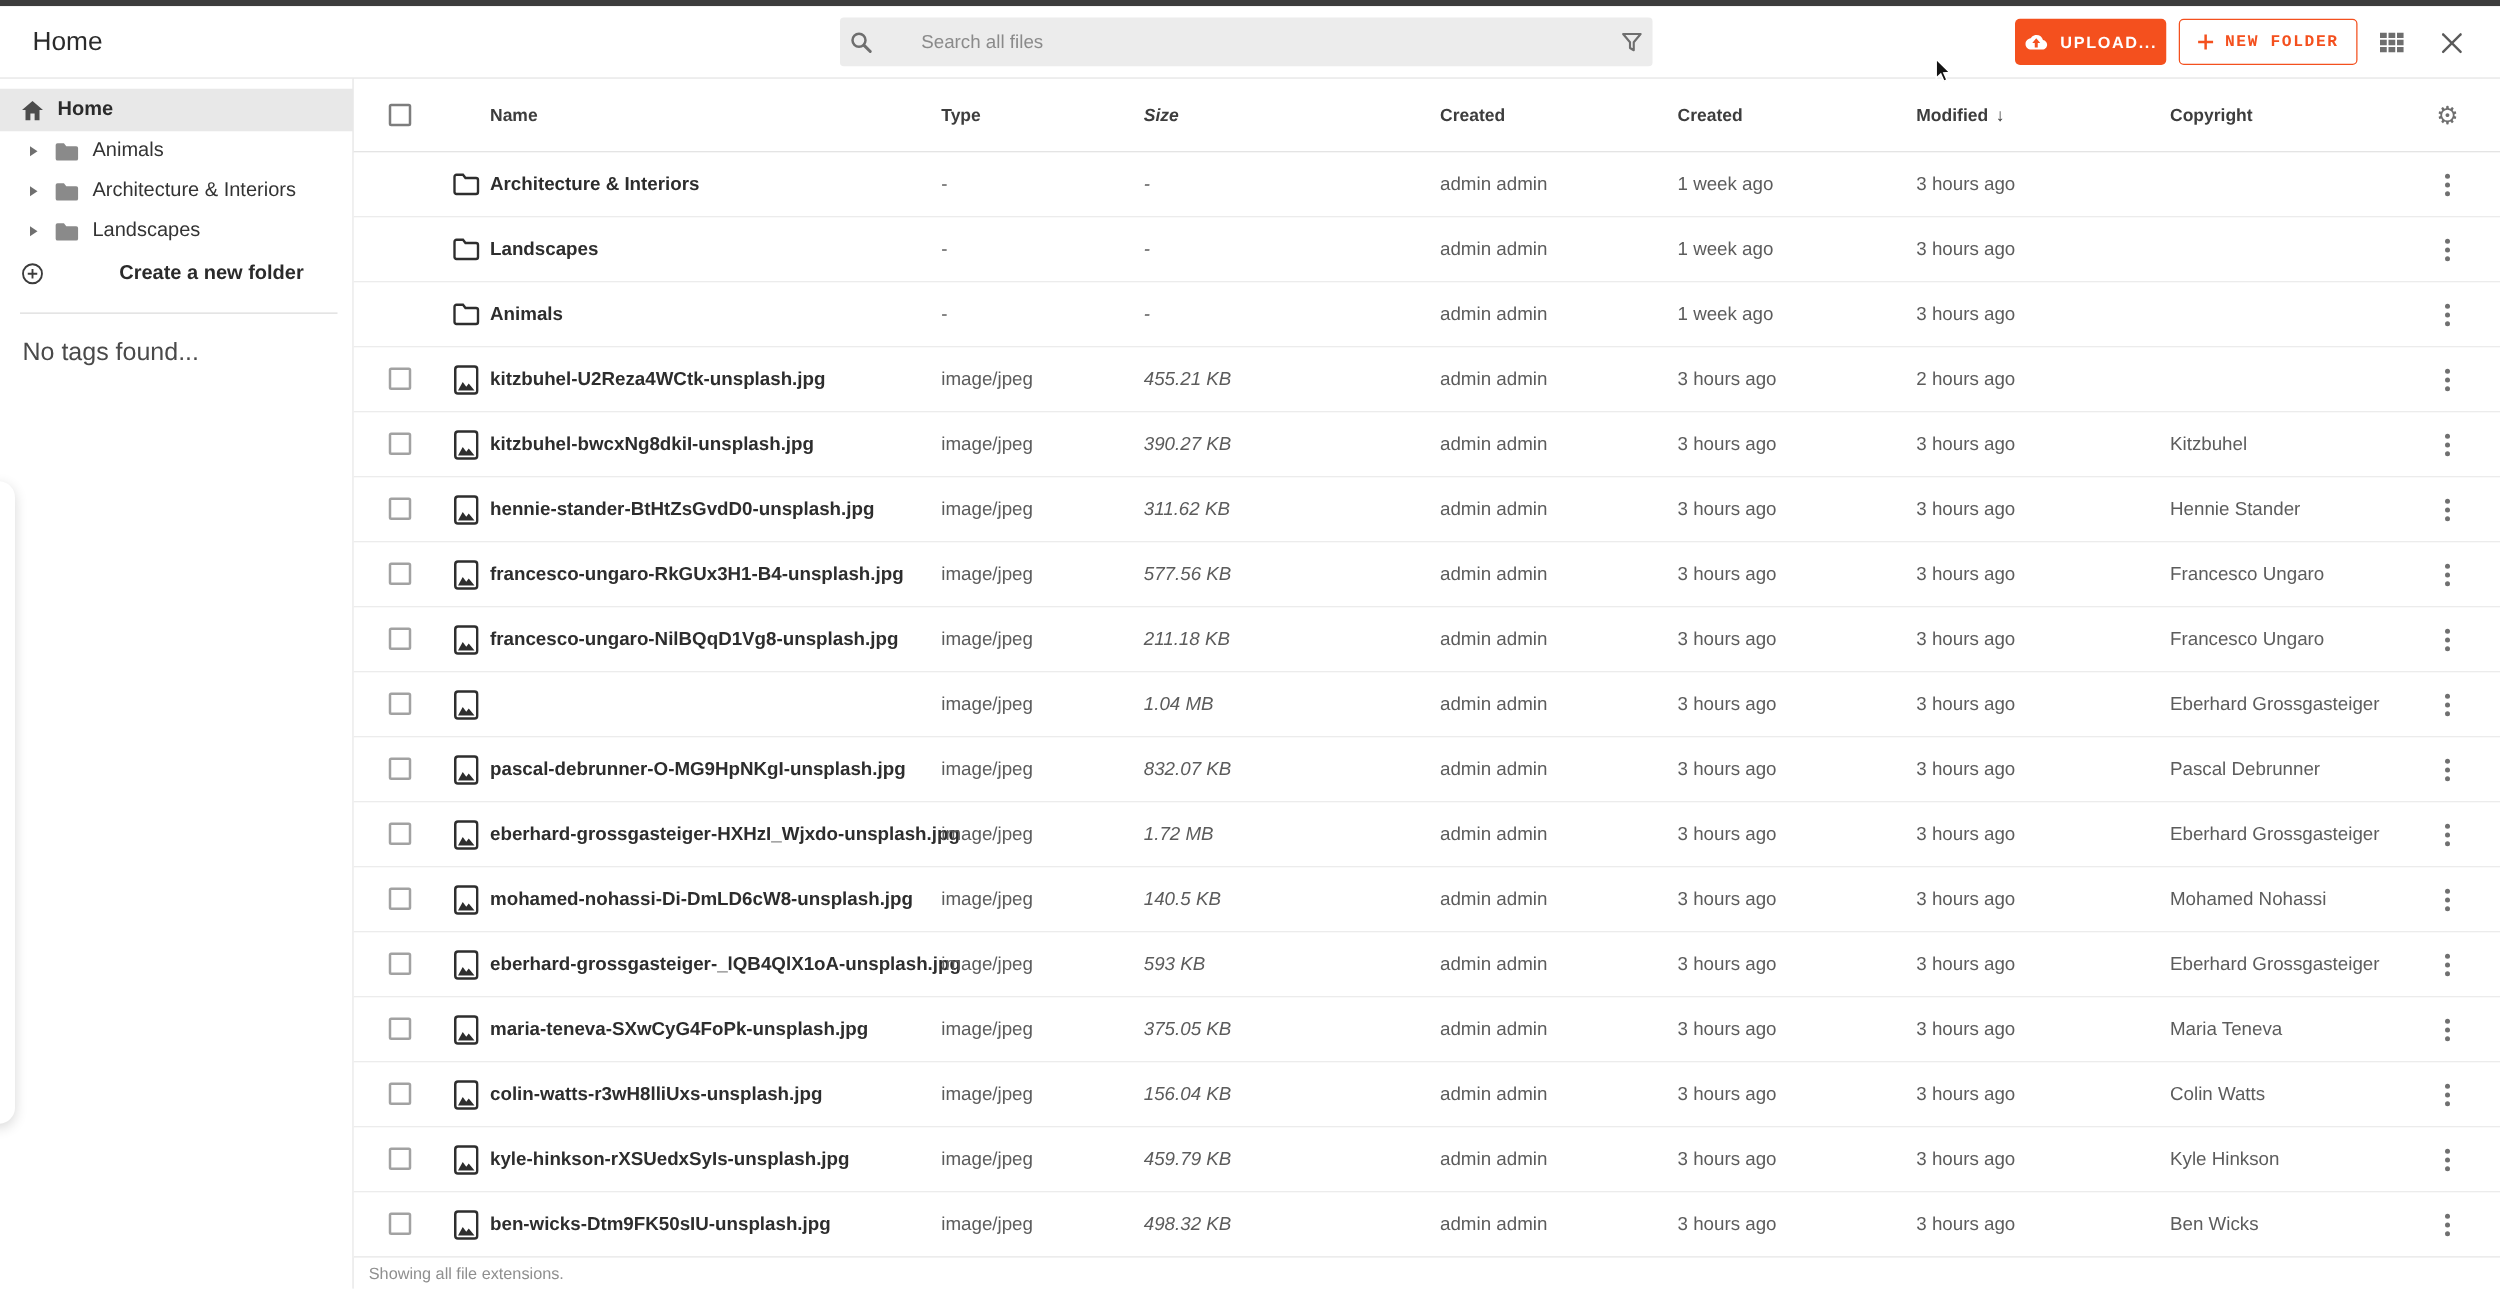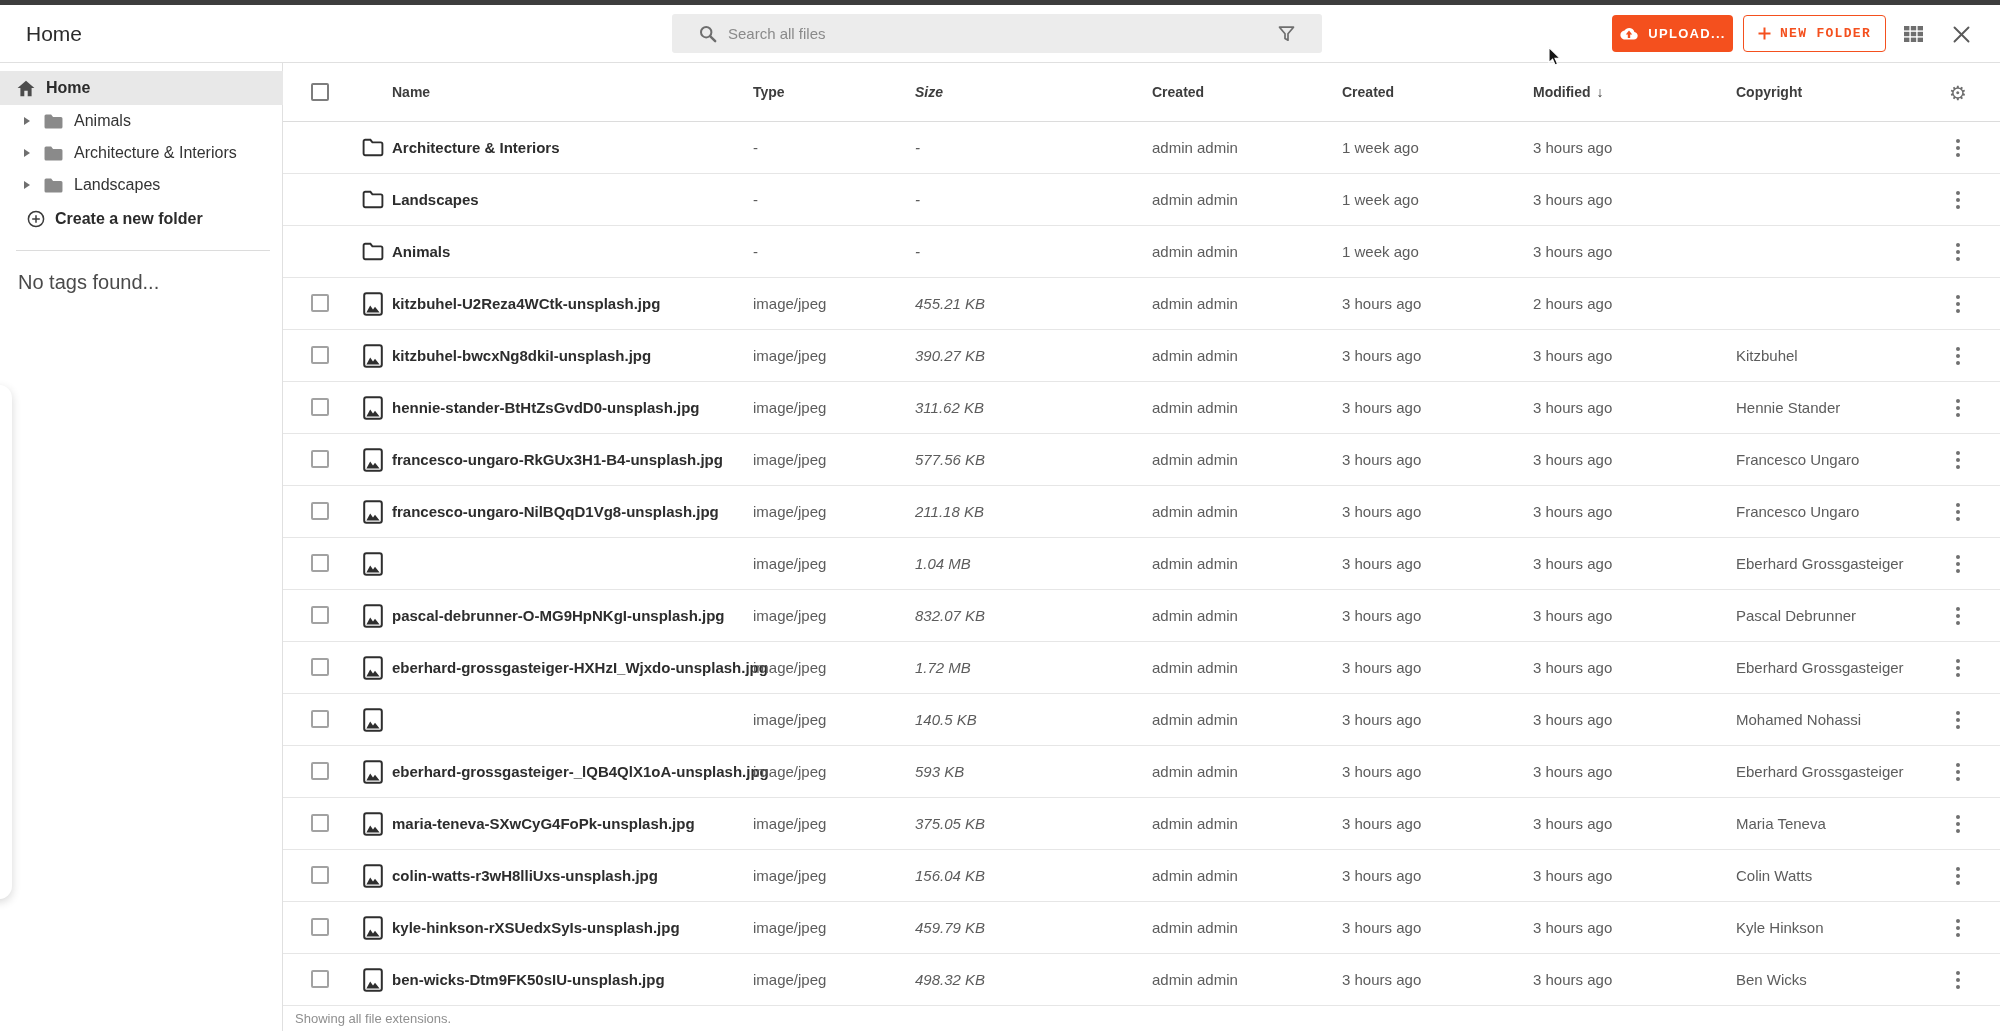--- a/index.html
+++ b/index.html
@@ -6,37 +6,37 @@
   html,body { width:2000px; height:1031px; }
   body {
     position:relative; overflow:hidden; background:#fff;
     font-family:"Liberation Sans","DejaVu Sans",sans-serif; color:#2d2d2d;
   }
   
   .topstrip { position:absolute; left:0; top:0; width:2000px; height:5px; background:#3d3d3d; }
   
   .toolbar { position:absolute; left:0; top:5px; width:2000px; height:58px; background:#fff; border-bottom:1px solid #e0e0e0; }
   .page-title { position:absolute; left:26px; top:0; height:58px; line-height:58px; font-size:21px; color:#2b2b2b; }
-  .searchbar { position:absolute; left:672px; top:9px; width:650px; height:39px; background:#ececec; border-radius:3px; display:flex; align-items:center; padding:0 27px; }
+  .searchbar { position:absolute; left:672px; top:9px; width:650px; height:39px; background:#ececec; border-radius:3px; display:flex; align-items:center; padding:0 8px;gap:28px; }
   .searchbar input { flex:1; border:none; outline:none; background:transparent; font-family:inherit; font-size:15px; color:#444; margin-left:11px; }
   .searchbar input::placeholder { color:#8a8a8a; opacity:1; }
   .btn { position:absolute; top:10px; height:37px; border-radius:4px; display:flex; align-items:center; justify-content:center; gap:9px; font-size:13px; font-weight:700; letter-spacing:1.3px; cursor:pointer; }
   .btn-upload { left:1612px; width:121px; background:var(--accent); color:#fff; border:none; }
   .btn-newfolder { left:1743px; width:143px; background:#fff; color:var(--accent); border:1px solid var(--accent);font-family:Liberation Mono, monospace; }
   .icon-btn { position:absolute; top:0; height:58px; display:flex; align-items:center; justify-content:center; width:34px; cursor:pointer; }
   .icon-btn.grid { left:1896px; }
   .icon-btn.close { left:1944px; }
   
   .sidebar { position:absolute; left:0; top:63px; width:283px; height:968px; background:#fff; border-right:1px solid #e0e0e0; }
   .side-home { position:absolute; left:0; top:8px; width:283px; height:34px; background:#e8e8e8; display:flex; align-items:center; padding-left:17px; gap:11px; cursor:pointer; }
   .side-home .lbl { font-size:16px; font-weight:700; color:#2b2b2b; }
   .tree-item { position:absolute; left:0; width:283px; height:32px; display:flex; align-items:center; padding-left:24px; cursor:pointer; }
   .tree-item .caret { width:0; height:0; border-left:6px solid #6f6f6f; border-top:4.5px solid transparent; border-bottom:4.5px solid transparent; margin-right:13px; }
   .tree-item .lbl { font-size:16px; color:#333; margin-left:10px; }
-  .create-folder { position:absolute; left:0; top:140px; width:243px; height:32px; display:flex; align-items:center; padding-left:27px; gap:10px; cursor:pointer; }
+  .create-folder { position:absolute; left:0; top:140px; width:243px; height:32px; display:flex; align-items:center; padding-left:17px; gap:10px; cursor:pointer;justify-content:space-between; }
   .create-folder .lbl { font-size:16px; font-weight:700; color:#2b2b2b; }
   .side-divider { position:absolute; left:16px; top:187px; width:254px; height:1px; background:#dcdcdc; }
   .no-tags { position:absolute; left:18px; top:208px; font-size:20px; color:#4a4a4a; }
   .drawer-bump { position:absolute; left:-15px; top:322px; width:27px; height:514px; background:#fff; border-radius:13px; box-shadow:0 3px 10px rgba(0,0,0,0.16); }
   
   .content { position:absolute; left:283px; top:63px; width:1717px; height:968px; background:#fff; }
   .thead { position:relative; height:59px; border-bottom:1px solid #dcdcdc; }
   .thead .col { position:absolute; top:0; height:59px; line-height:59px; font-size:14px; font-weight:700; color:#3d3d3d; white-space:nowrap; cursor:pointer; }
   .sort-arrow { font-size:14px; font-weight:400; color:#3d3d3d; margin-left:6px; }
   .checkbox { width:18px; height:18px; border:2px solid #7d7d7d; border-radius:2px; background:#fff; cursor:pointer; }
@@ -387,20 +387,21 @@
           <i></i>
         </span>
   </div>
 
   <div class="row">
     <span class="checkbox"></span>
     <svg class="ficon" width="20" height="24" viewBox="0 0 20 24">
           <rect x="1.2" y="1.2" width="17.6" height="21.6" rx="2.2" fill="#fff" stroke="#2e2e2e" stroke-width="2"></rect>
           <polygon points="3.4,20.4 7.2,13.6 10,17.4 12,14.8 16.6,20.4" fill="#2e2e2e"></polygon>
         </svg>
+    <span class="cell name c-name">mohamed-nohassi-Di-DmLD6cW8-unsplash.jpg</span>
     <span class="cell c-type">image/jpeg</span>
     <span class="cell c-size">140.5 KB</span>
     <span class="cell c-author">admin admin</span>
     <span class="cell c-created">3 hours ago</span>
     <span class="cell c-modified">3 hours ago</span>
     <span class="cell c-copy">Mohamed Nohassi</span>
     <span class="kebab">
           <i></i>
           <i></i>
           <i></i>

